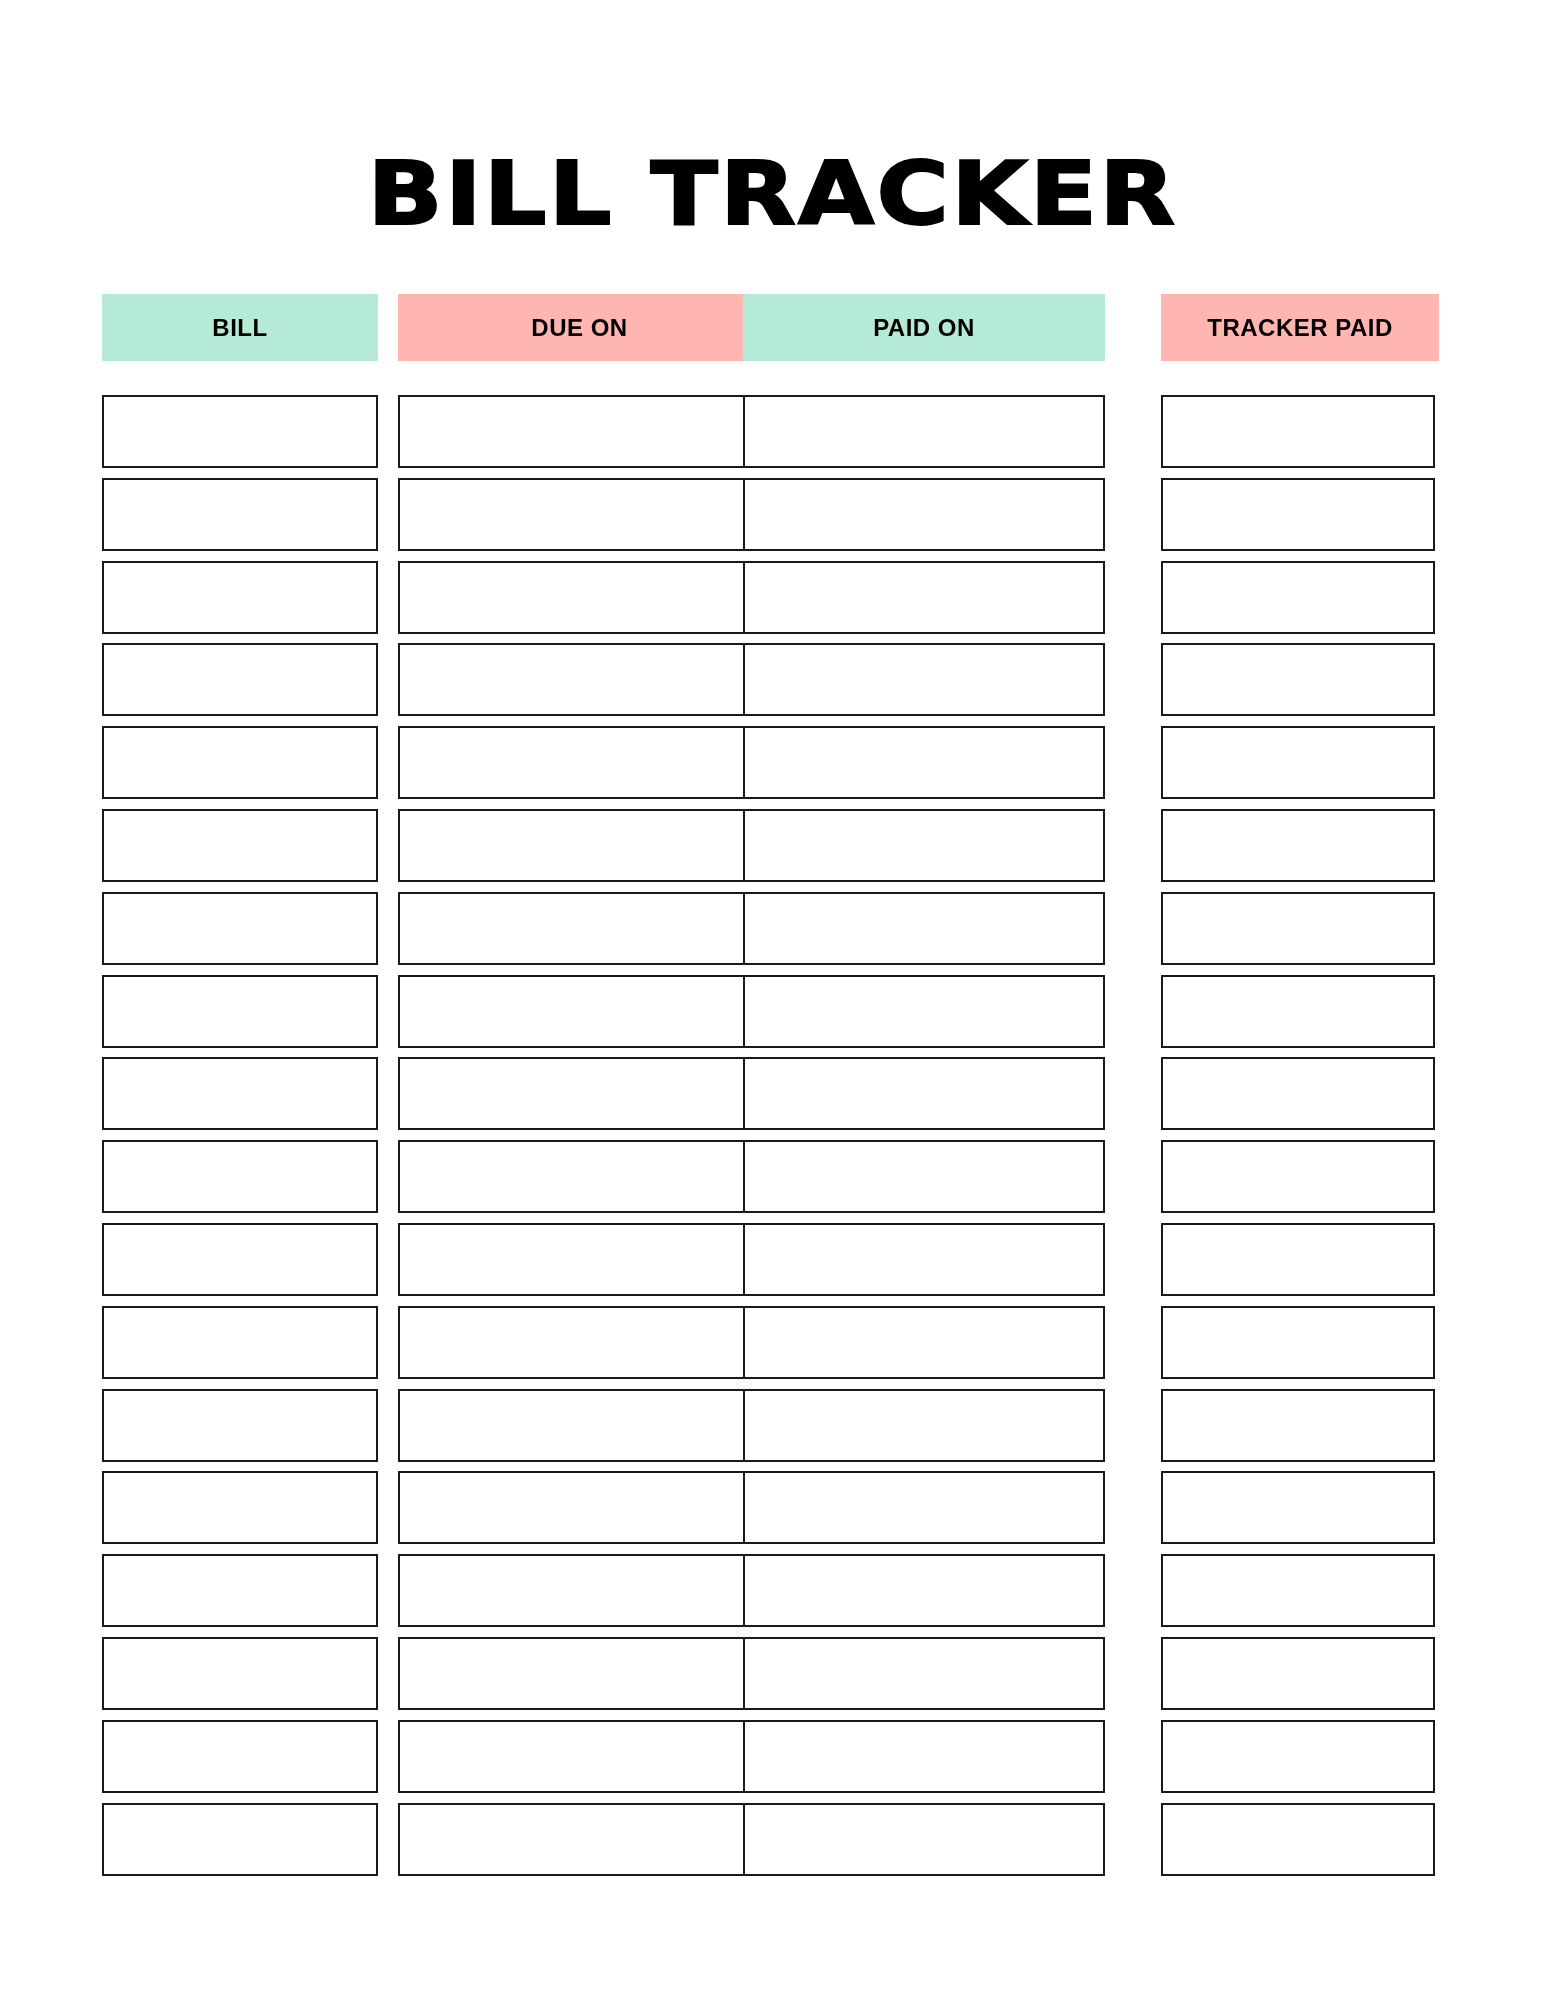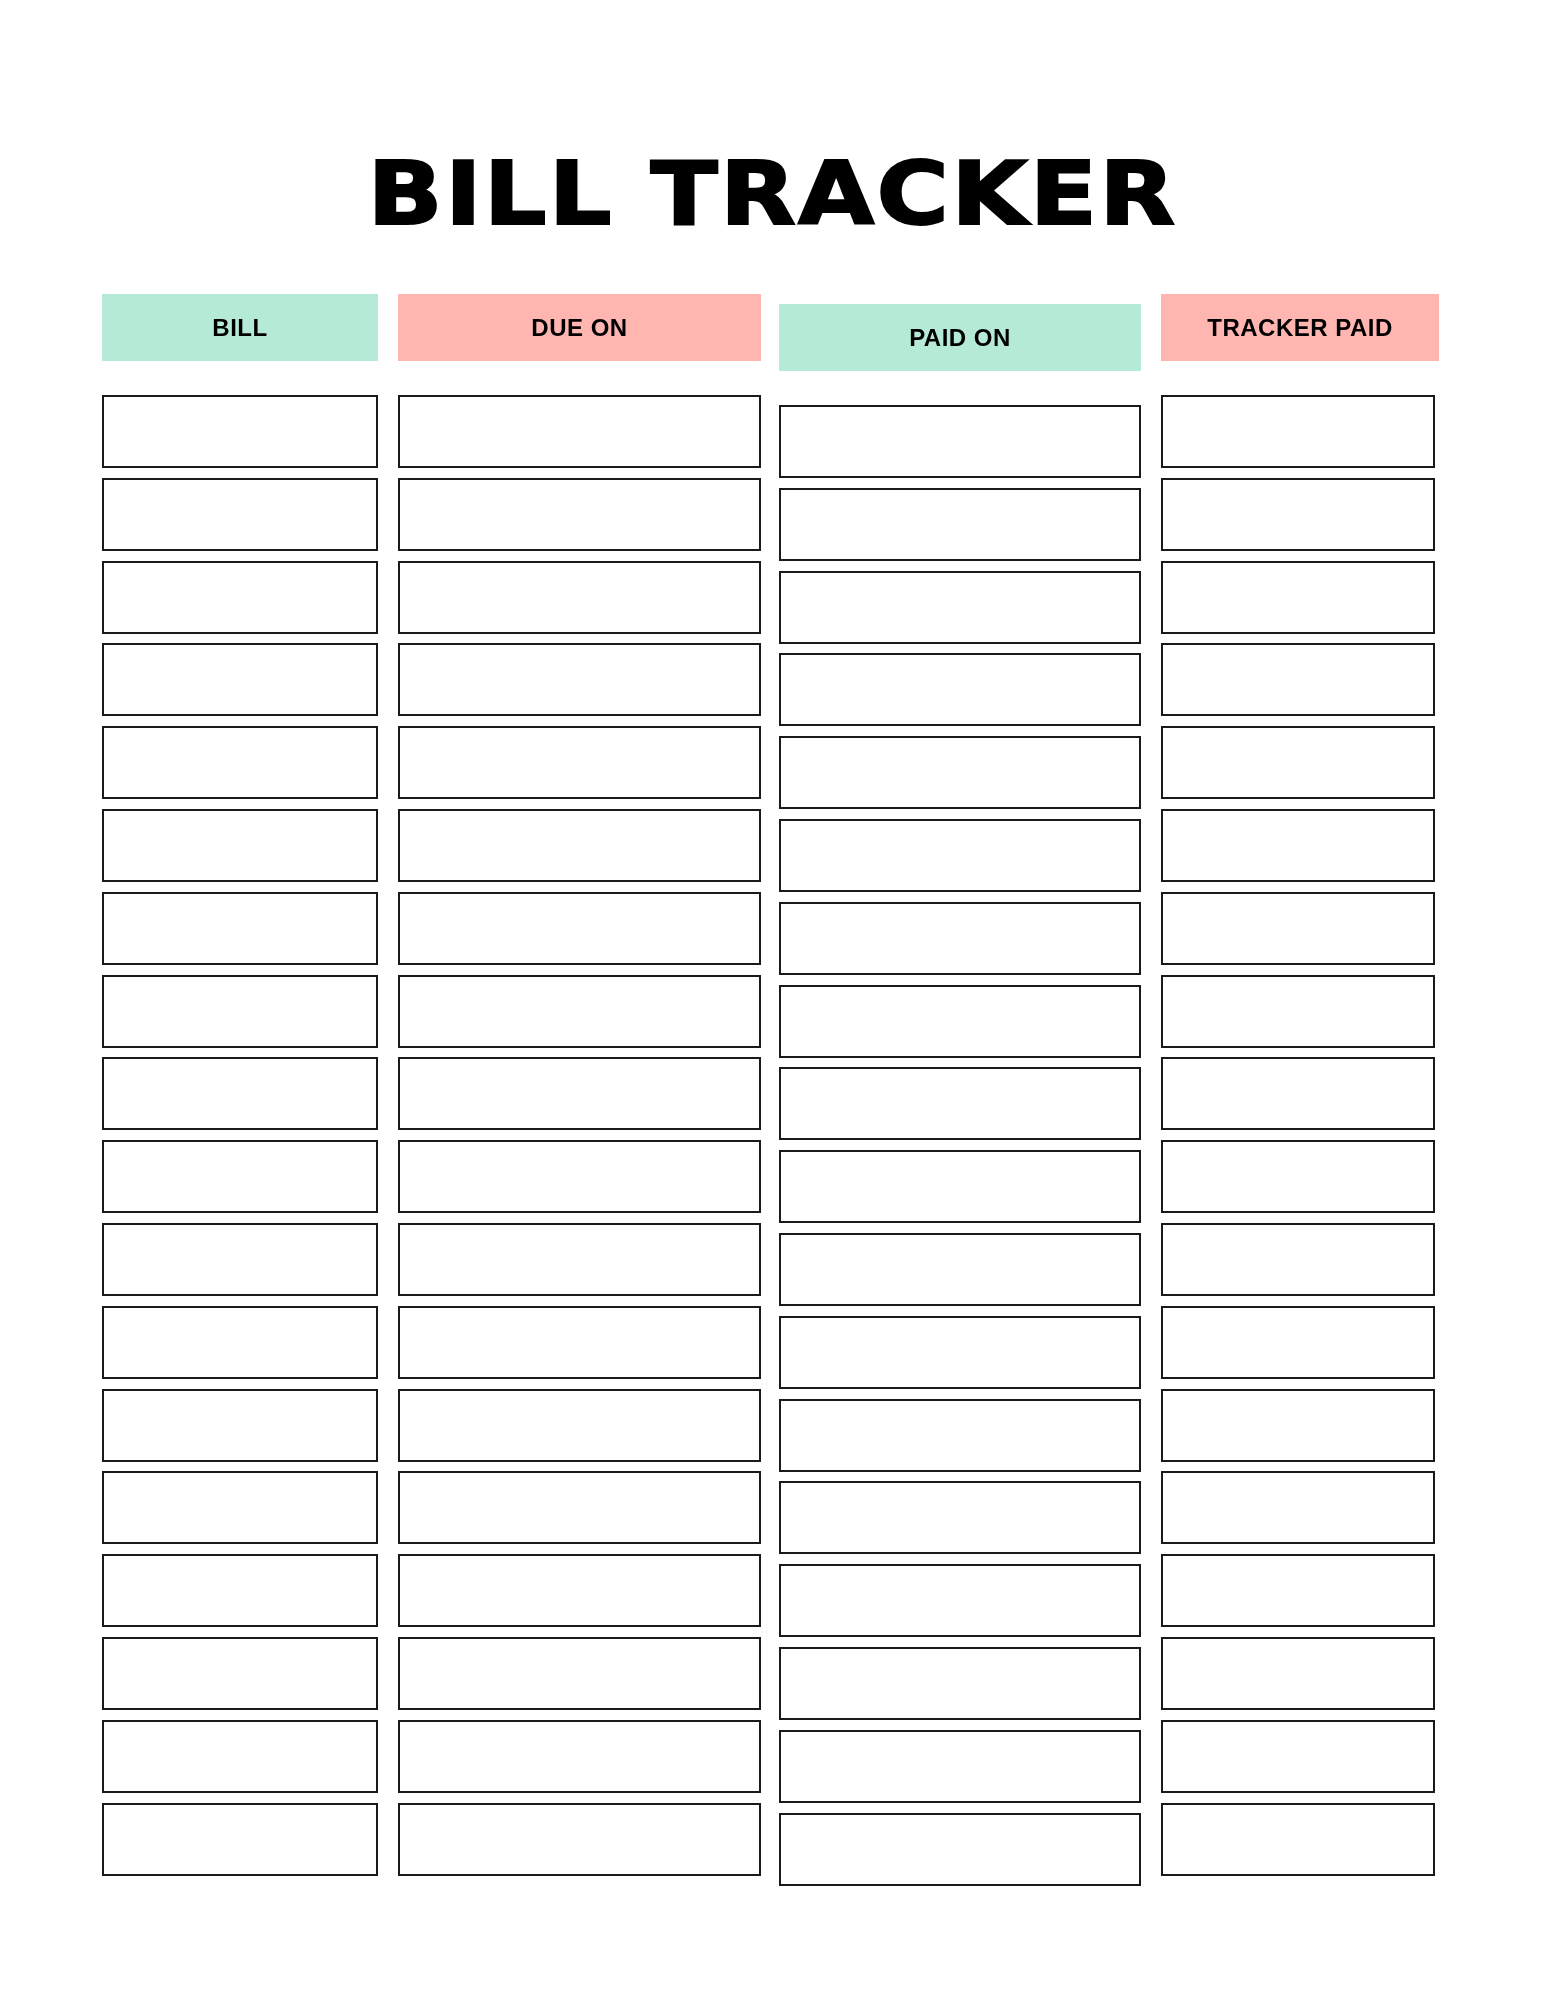--- a/index.html
+++ b/index.html
@@ -67,21 +67,21 @@
       <div class="cell" style="top: 929px; width: 363px;"></div>
       <div class="cell" style="top: 1011.8px; width: 363px;"></div>
       <div class="cell" style="top: 1094.6px; width: 363px;"></div>
       <div class="cell" style="top: 1177.4px; width: 363px;"></div>
       <div class="cell" style="top: 1260.2px; width: 363px;"></div>
       <div class="cell" style="top: 1343px; width: 363px;"></div>
       <div class="cell" style="top: 1425.8px; width: 363px;"></div>
       <div class="cell" style="top: 1508.6px; width: 363px;"></div>
     </div>
 </div>
-<div class="col" style="left:779px;width:362px;margin-top:10px;">
+<div class="col" style="left:743px;width:362px;">
   <div class="hdr mint">PAID ON</div>
   <div class="cells">
       <div class="cell" style="top: 101px; width: 362px;"></div>
       <div class="cell" style="top: 183.8px; width: 362px;"></div>
       <div class="cell" style="top: 266.6px; width: 362px;"></div>
       <div class="cell" style="top: 349.4px; width: 362px;"></div>
       <div class="cell" style="top: 432.2px; width: 362px;"></div>
       <div class="cell" style="top: 515px; width: 362px;"></div>
       <div class="cell" style="top: 597.8px; width: 362px;"></div>
       <div class="cell" style="top: 680.6px; width: 362px;"></div>

